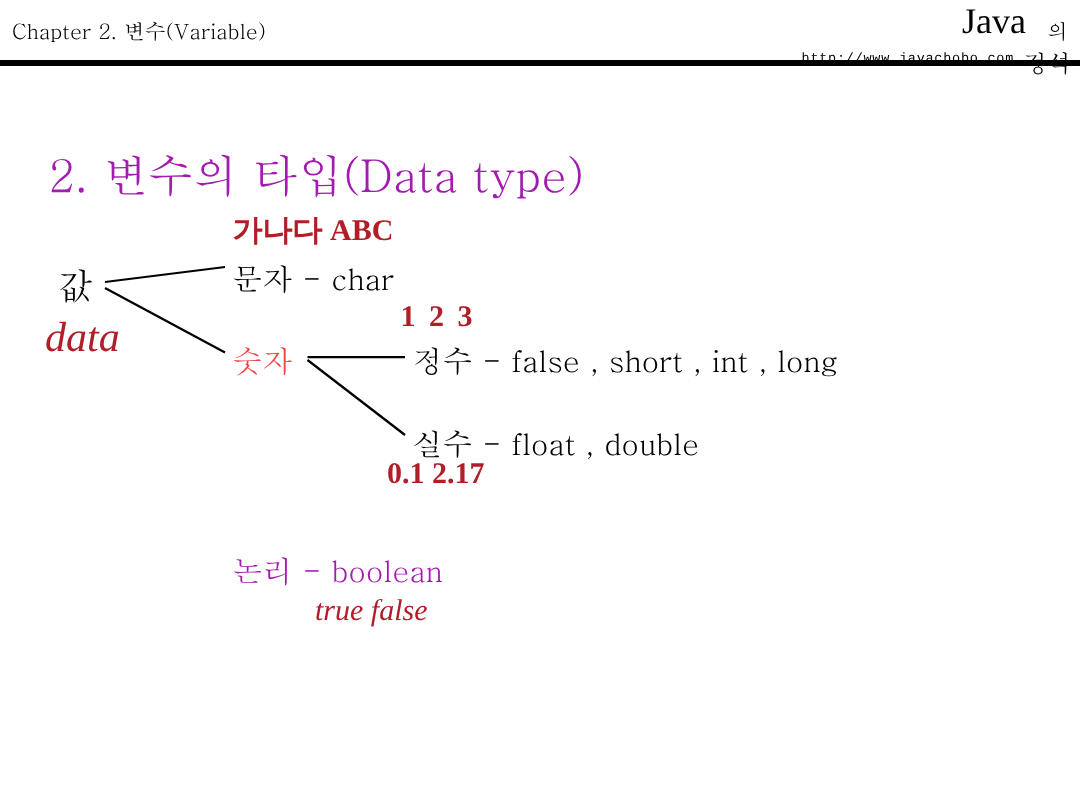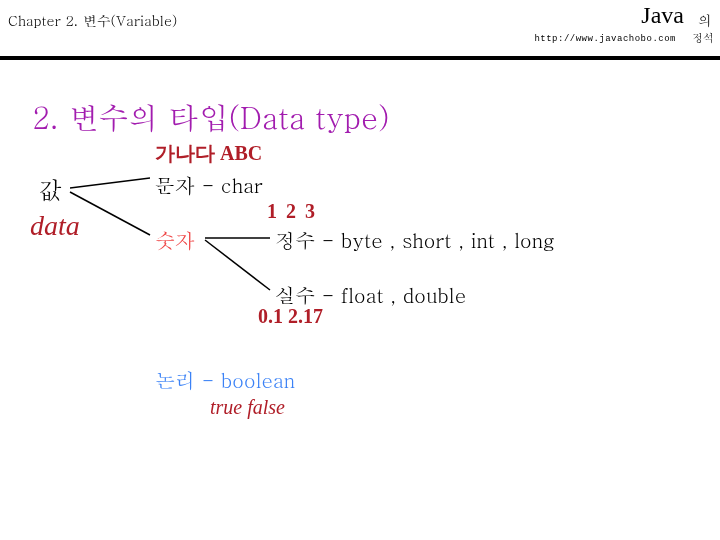--- a/index.html
+++ b/index.html
@@ -6,21 +6,21 @@
   body {
     width: 720px;
     height: 540px;
     background: #ffffff;
     font-family: "Malgun Gothic", "Batang", serif;
     position: relative;
     overflow: hidden;
   }
   .header {
     width: 100%;
-    height: 60px;
+    height: 44px;
     position: relative;
     border-bottom: 4px solid #000;
   }
   .chapter {
     position: absolute;
     left: 8px;
     top: 10px;
     font-size: 14px;
     font-family: "Batang", serif;
     color: #000;
@@ -38,21 +38,21 @@
     right: 8px;
     top: 10px;
     font-size: 14px;
     font-family: "Batang", serif;
     color: #000;
   }
   .jeongseok {
     position: absolute;
     right: 6px;
     top: 30px;
-    font-size: 11px;
+    font-size: 16px;
     font-family: "Batang", serif;
     color: #000;
   }
   .url {
     position: absolute;
     right: 44px;
     top: 34px;
     font-size: 9px;
     font-family: "Courier New", monospace;
     color: #000;
@@ -142,21 +142,21 @@
     font-family: "Comic Sans MS", cursive;
     color: #b01e28;
     font-weight: bold;
   }
   .bool-line {
     position: absolute;
     left: 155px;
     top: 365px;
     font-size: 20px;
     font-family: "Batang", serif;
-    color: #3b82f6;
+    color: #a21caf;
     text-align: center;
   }
   .hand-truefalse {
     position: absolute;
     left: 210px;
     top: 396px;
     font-size: 20px;
     font-family: "Brush Script MT", cursive;
     color: #b01e28;
     font-style: italic;
@@ -184,21 +184,21 @@
 <div class="section-title">2. 변수의 타입(Data type)</div>
 
 <div class="value">값</div>
 <div class="data-hand">data</div>
 
 <div class="hand-abc">가나다 ABC</div>
 <div class="char-line">문자 - char</div>
 
 <div class="num-label">숫자</div>
 <div class="hand-123">1 2 3</div>
-<div class="int-line">정수  - byte , short , int , long</div>
+<div class="int-line">정수  - false , short , int , long</div>
 
 <div class="float-line">실수  - float , double</div>
 <div class="hand-decimals">0.1  2.17</div>
 
 <div class="bool-line">논리 - boolean</div>
 <div class="hand-truefalse">true false</div>
 
 <svg class="lines">
   <line x1="70" y1="188" x2="150" y2="178" stroke="#000" stroke-width="1.5"></line>
   <line x1="70" y1="192" x2="150" y2="235" stroke="#000" stroke-width="1.5"></line>

